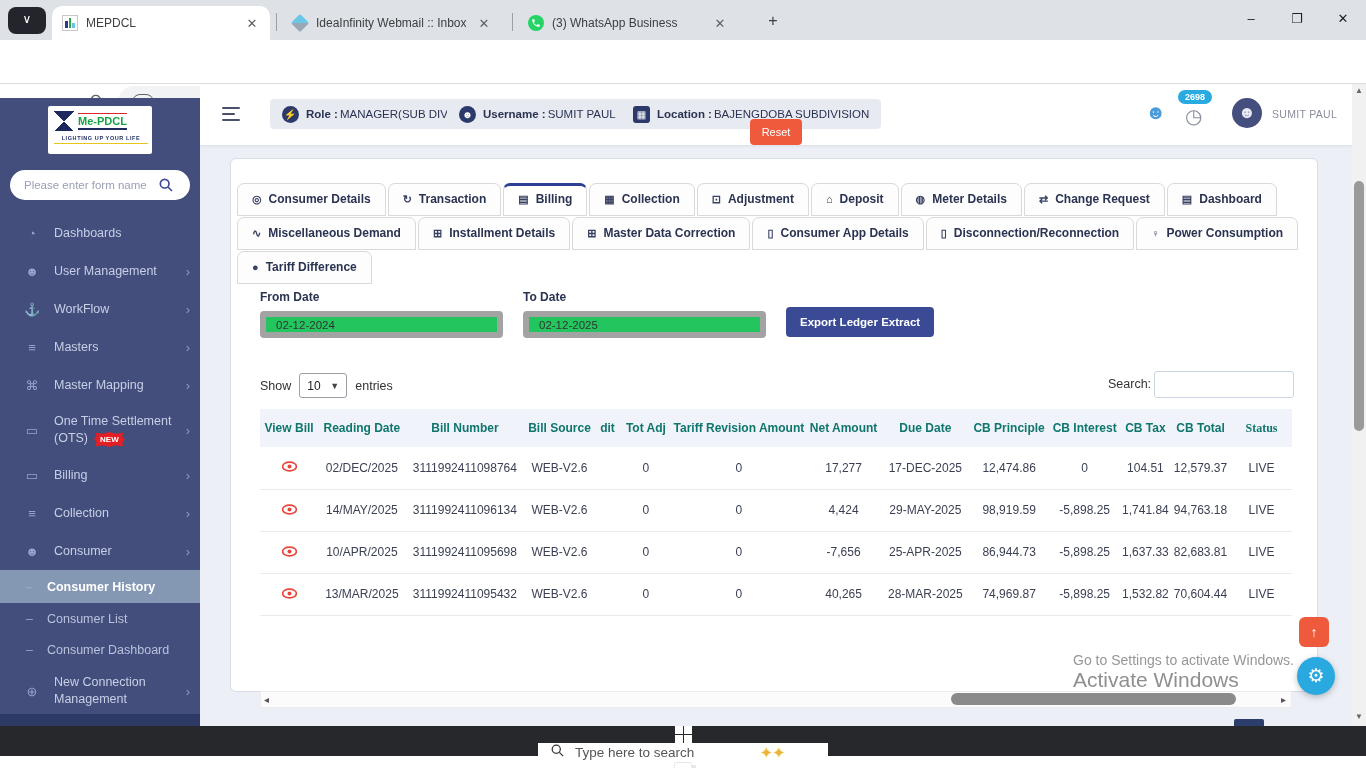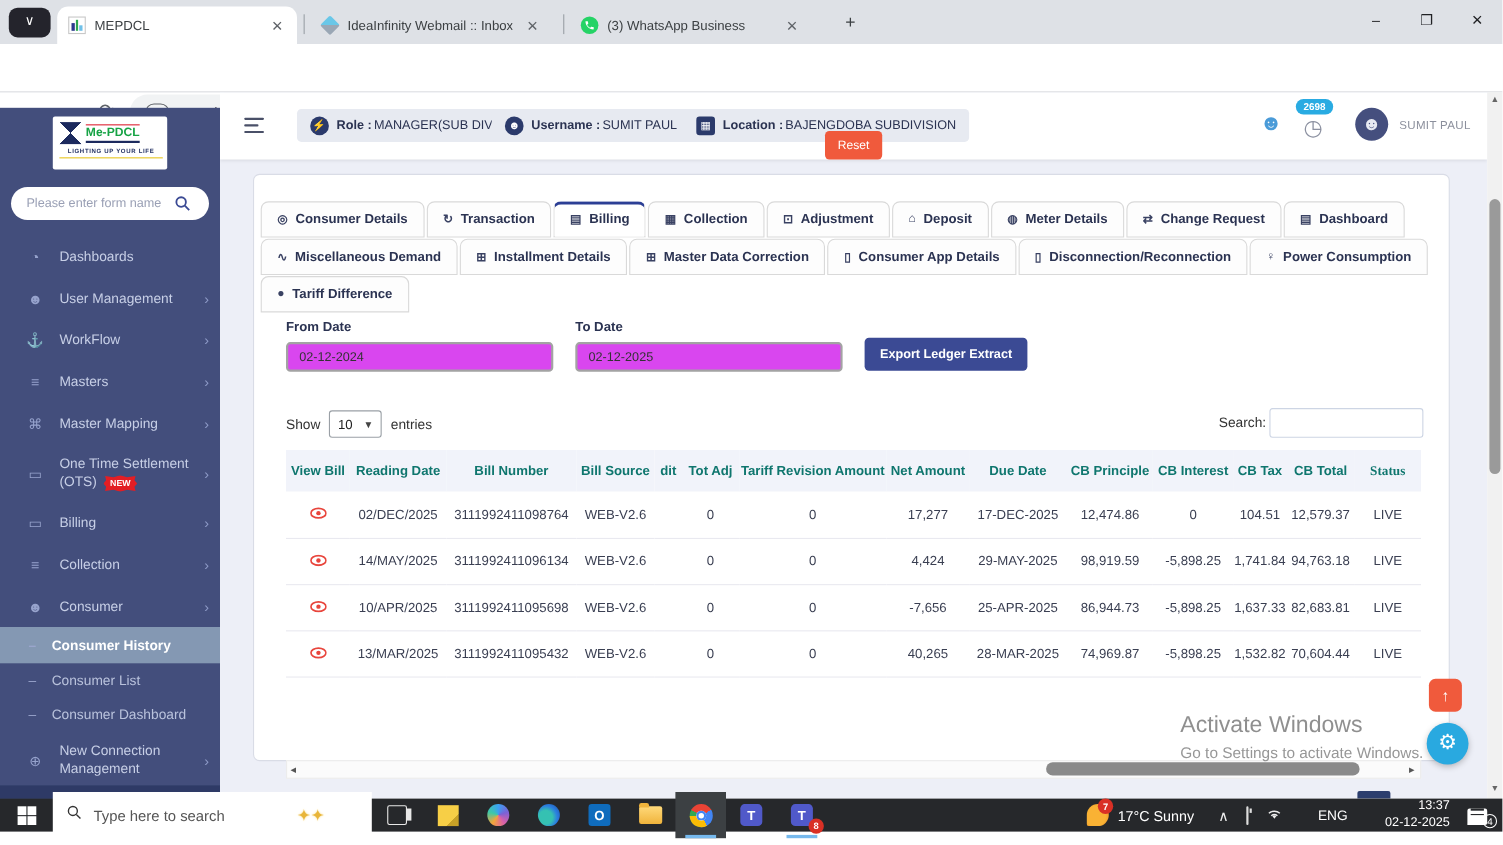--- a/index.html
+++ b/index.html
@@ -74,21 +74,21 @@
   #hdr-name { left:1072px; top:24px; font-size:10.5px; color:#8b8f9c; letter-spacing:.3px; }
 
   #reset-btn { left:550px; top:35px; width:52px; height:26px; background:#f05a3c; border:none; border-radius:4px; color:#fff; font-size:11px; font-family:"Liberation Sans",sans-serif; }
 
   #card { left:30px; top:74px; width:1088px; height:534px; background:#fff; border:1px solid #d9dce6; border-radius:6px; }
   #tabs-wrap { left:6px; top:24px; width:1076px; display:flex; flex-wrap:wrap; }
   .ftab { border:1px solid #d9d9d9; background:#fdfdfd; border-radius:7px 7px 0 0; padding:8px 14px 9px 14px; font-size:12px; font-weight:bold; color:#2b3352; margin-right:2px; margin-bottom:1px; display:flex; align-items:center; white-space:nowrap; cursor:pointer; }
   .ftab .ti { margin-right:7px; font-size:11px; color:#3a4263; }
   .ftab.active { background:#fff; border-top:3px solid #2c3f95; padding-top:6px; }
   .flabel { font-size:12px; font-weight:bold; color:#2b3352; }
-  .finput { width:243px; height:27px; background:#d946ef; border:2px solid #a3a3a3; border-radius:4px; padding:0 10px; font-size:11.5px; color:#333; font-family:"Liberation Sans",sans-serif; }
+  .finput { width:243px; height:27px; background:#22c55e; border:6px solid #a3a3a3; border-radius:4px; padding:0 10px; font-size:11.5px; color:#333; font-family:"Liberation Sans",sans-serif; }
   #from-label { left:29px; top:131px; } #from-input { left:29px; top:152px; }
   #to-label { left:292px; top:131px; } #to-input { left:292px; top:152px; }
   #export-btn { left:555px; top:148px; height:30px; padding:0 14px; background:#3b4a94; border:none; border-radius:4px; color:#fff; font-size:11.5px; font-weight:bold; font-family:"Liberation Sans",sans-serif; }
   #show-row { left:29px; top:214px; display:flex; align-items:center; font-size:12.5px; color:#333; }
   #page-size { border:1px solid #9aa0a6; border-radius:3px; width:48px; height:25px; margin:0 8px; display:flex; align-items:center; justify-content:space-between; padding:0 7px; font-size:12px; color:#222; }
   #page-size .pv-chev { font-size:9px; color:#444; }
   #search-lbl { left:877px; top:218px; font-size:12.5px; color:#333; }
   #search-input { left:923px; top:212px; width:140px; height:27px; border:1px solid #cdd5e4; border-radius:3px; padding:0 8px; font-size:12px; font-family:"Liberation Sans",sans-serif; }
 
   #table-clip { left:29px; top:250px; width:1032px; height:280px; overflow:hidden; }
@@ -112,21 +112,21 @@
   #fab-top { left:1099px; top:533px; width:30px; height:30px; background:#f05a3c; border-radius:6px; color:#fff; text-align:center; line-height:30px; font-size:14px; z-index:45; }
   #fab-gear { left:1097px; top:573px; width:38px; height:38px; background:#29a9e0; border-radius:50%; color:#fff; text-align:center; line-height:38px; font-size:19px; z-index:45; box-shadow:0 2px 6px rgba(0,0,0,.25); }
 
   
   #vscroll { left:1352px; top:84px; width:14px; height:642px; background:#f1f1f1; }
   #vs-up { left:1355px; top:86px; font-size:8px; color:#666; }
   #vs-down { left:1355px; top:712px; font-size:8px; color:#666; }
   #vs-thumb { left:1354px; top:181px; width:10px; height:250px; background:#9a9a9a; border-radius:5px; }
 
   
-  #taskbar { left:0; top:726px; width:1366px; height:30px; background:#26282b; display:flex; align-items:center; }
+  #taskbar { left:0; top:726px; width:1366px; height:30px; background:#26282b; display:flex; align-items:center;flex-direction:column; }
   #start-btn { width:48px; height:42px; display:flex; align-items:center; justify-content:center; }
   #win-logo { width:17px; height:17px; display:grid; grid-template-columns:8px 8px; grid-gap:1px; }
   #win-logo i { background:#fff; }
   #tb-search { width:290px; height:42px; background:#fff; display:flex; align-items:center; padding:0 12px; }
   #tb-search .mag { margin-right:10px; }
   #tb-search input { border:none; outline:none; font-size:13.5px; color:#444; width:185px; font-family:"Liberation Sans",sans-serif; }
   #tb-search input::placeholder { color:#555; }
   #sparkle { font-size:15px; color:#e8b53a; text-shadow:0 0 2px #f7d774; }
   .tb-ic { width:46px; height:42px; display:flex; align-items:center; justify-content:center; position:relative; }
   .tb-ic.open::after { content:""; position:absolute; bottom:0; left:9px; width:28px; height:3px; background:#76b9ed; }
@@ -523,22 +523,22 @@
       <div id="hs-thumb" class="abs"></div>
 
       <div id="pager" class="abs">
         <button class="pg-btn">Previous</button>
         <span id="pg-current">1</span>
         <button class="pg-btn" id="pg-next">Next</button>
       </div>
     </div>
 
     <div id="watermark" class="abs">
+      <div id="wm2">Go to Settings to activate Windows.</div>
       <div id="wm1">Activate Windows</div>
-      <div id="wm2">Go to Settings to activate Windows.</div>
     </div>
 
     <div id="fab-top" class="abs">↑</div>
     <div id="fab-gear" class="abs">⚙</div>
   </div>
 
   <div id="vscroll" class="abs"></div>
   <div id="vs-up" class="abs">▲</div>
   <div id="vs-down" class="abs">▼</div>
   <div id="vs-thumb" class="abs"></div>

